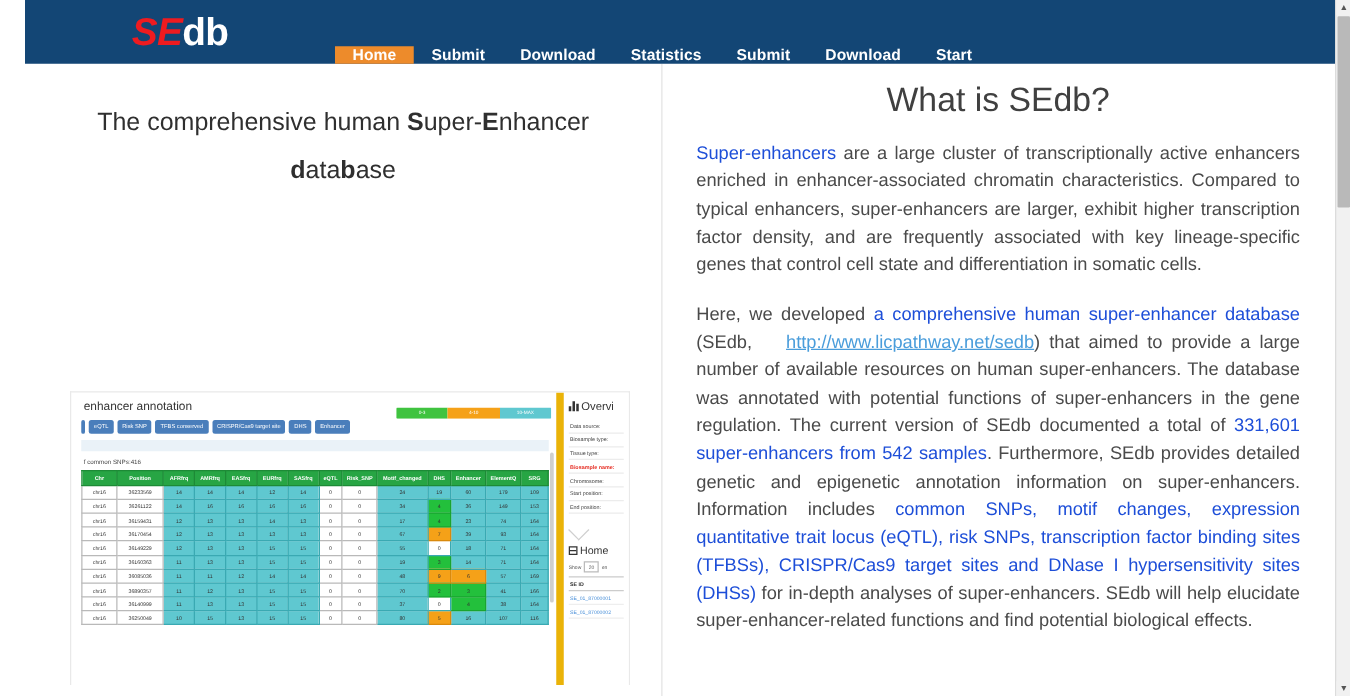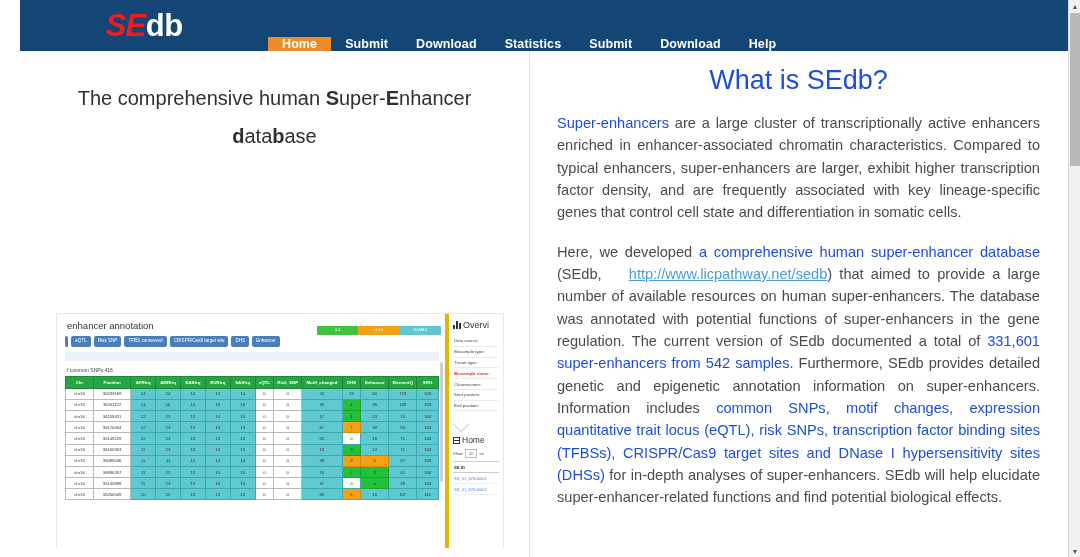--- a/index.html
+++ b/index.html
@@ -191,21 +191,21 @@
   }
   .stable td.teal  { background: #5FC8D0; border-color: #3aa9b2; }
   .stable td.green { background: #23C03C; border-color: #1aa430; }
   .stable td.orange{ background: #F5A118; border-color: #d9890c; }
   .stable td.white { background: #ffffff; border-color: #3aa9b2; }
 
   .shot-rightbar {
     position: absolute;
     right: 0; top: 0;
     width: 58px; height: 100%;
-    border-left: 4px solid #eab308;
+    border-left: 6px solid #eab308;
     padding: 6px 4px;
     background: #fff;
   }
   .ov-head {
     display: flex; align-items: center;
     gap: 2px;
     font-size: 9px; color: #333;
     margin-bottom: 6px;
   }
   .bars { display: inline-flex; align-items: flex-end; gap: 1px; height: 8px; }
@@ -287,21 +287,21 @@
   .right-col {
     position: absolute;
     left: 511px; top: 0;
     width: 537px; height: 506px;
     padding: 0 28px 0 26px;
   }
   .what-title {
     text-align: center;
     font-size: 27px;
     font-weight: normal;
-    color: #1d4ed8;
+    color: #404040;
     margin: 14px 0 16px 0;
   }
   .para {
     font-size: 14.6px;
     line-height: 1.53;
     color: #4a4a4a;
     text-align: justify;
     margin: 0 0 17px 0;
   }
   .g { color: #1d4ed8; }
@@ -357,21 +357,21 @@
       <div class="nav-item">
           <span>Statistics</span>
         </div>
       <div class="nav-item">
           <span>Submit</span>
         </div>
       <div class="nav-item">
           <span>Download</span>
         </div>
       <div class="nav-item">
-          <span>Help</span>
+          <span>Start</span>
         </div>
     </div>
   </div>
 
   <div class="content">
 
     <div class="left-col">
 
 
       <div class="hero-tag">

